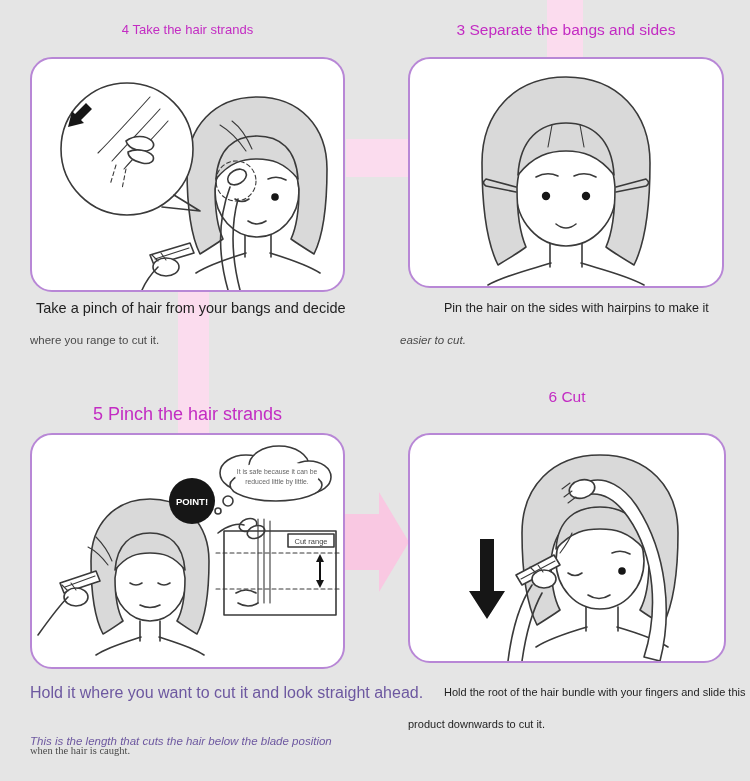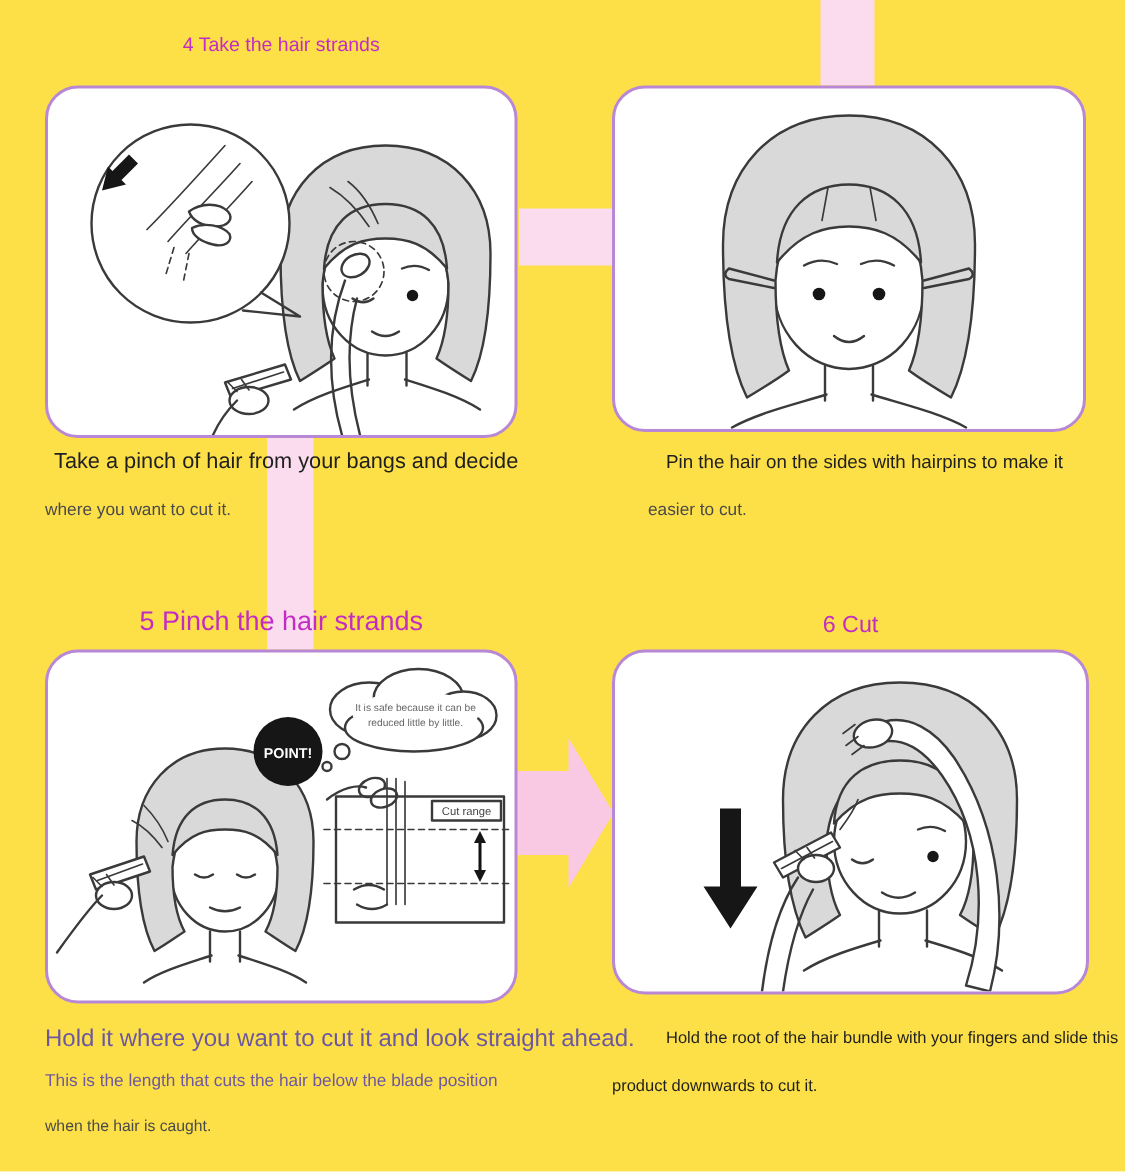--- a/index.html
+++ b/index.html
@@ -1,46 +1,46 @@
 <!DOCTYPE html>
 <html style="--title-magenta: #c32cc3; --panel-border: #b887d6; --connector-pink: #fbdcee; --arrow-pink: #f9c8e2; --hair-gray: #d9d9d9; --caption-dark: #1f1f1f; --caption-gray: #4a4a4a; --caption-purple: #6d58a0;"><head>
 <meta charset="utf-8">
 <style>
   * { margin:0; padding:0; box-sizing:border-box; }
   html,body { background:#fff; font-family:"Liberation Sans", sans-serif; }
-  .page { position:relative; width:750px; height:781px; background:#fde047; overflow:hidden; }
+  .page { position:relative; width:750px; height:781px; background:#e5e5e5; overflow:hidden; }
 
   .connector { position:absolute; background:var(--connector-pink,#fbdcee); z-index:0; }
   #conn-top { left:547px; top:0; width:36px; height:57px; }
   #conn-h   { left:346px; top:139px; width:62px; height:38px; }
   #conn-v   { left:178px; top:292px; width:31px; height:141px; }
   #arrow-right { position:absolute; left:345px; top:488px; width:64px; height:108px; z-index:0; }
 
   .panel { position:absolute; border:2px solid var(--panel-border,#b887d6); border-radius:22px;
            background:#fff; z-index:1; overflow:hidden; }
   #p4 { left:30px;  top:57px;  width:315px; height:235px; }
   #p3 { left:408px; top:57px;  width:316px; height:231px; }
   #p5 { left:30px;  top:433px; width:315px; height:236px; }
   #p6 { left:408px; top:433px; width:318px; height:230px; }
 
   .title { position:absolute; z-index:2; color:var(--title-magenta,#c32cc3);
            text-align:center; white-space:nowrap; }
   #t4 { left:30px;  top:22px;  width:315px; font-size:13px; }
   #t3 { left:408px; top:21px;  width:316px; font-size:15.5px; }
   #t5 { left:30px;  top:404px; width:315px; font-size:18px; }
-  #t6 { left:408px; top:408px; width:318px; font-size:15.5px; }
+  #t6 { left:408px; top:388px; width:318px; font-size:15.5px; }
 
   .cap { position:absolute; z-index:2; white-space:nowrap; }
   #c4a { left:36px;  top:300px; font-size:14.5px; color:var(--caption-dark,#1f1f1f); }
   #c4b { left:30px;  top:334px; font-size:11.5px; color:var(--caption-gray,#4a4a4a); }
   #c3a { left:408px; top:301px; font-size:12.5px; color:var(--caption-dark,#1f1f1f);margin-left:36px; }
-  #c3b { left:432px; top:334px; font-size:11.5px; color:var(--caption-gray,#4a4a4a); }
+  #c3b { left:400px; top:334px; font-size:11.5px; color:var(--caption-gray,#4a4a4a);font-style:italic; }
   #c5a { left:30px;  top:684px; font-size:16px;   color:var(--caption-purple,#6d58a0); }
-  #c5b { left:30px;  top:715px; font-size:11.5px; color:var(--caption-purple,#6d58a0); }
-  #c5c { left:30px;  top:745px; font-size:10.5px; color:var(--caption-gray,#4a4a4a); }
+  #c5b { left:30px;  top:735px; font-size:11.5px; color:var(--caption-purple,#6d58a0);font-style:italic; }
+  #c5c { left:30px;  top:745px; font-size:10.5px; color:var(--caption-gray,#4a4a4a);font-family:Liberation Serif, serif; }
   #c6a { left:408px; top:686px; font-size:11px;   color:var(--caption-dark,#333333);padding-left:36px; }
   #c6b { left:408px; top:718px; font-size:11px;   color:var(--caption-dark,#333333); }
 
   .art { position:absolute; left:0; top:0; width:100%; height:100%; }
   .ln  { fill:none; stroke:#3a3a3a; stroke-width:1.6; stroke-linecap:round; stroke-linejoin:round; }
   .thin{ stroke-width:1.1; }
   .dash{ stroke-dasharray:4 3; }
   .gray{ stroke:#979797; }
   .fw  { fill:#ffffff; stroke:#3a3a3a; stroke-width:1.6; stroke-linejoin:round; }
   .fh  { fill:var(--hair-gray,#d9d9d9); stroke:#3a3a3a; stroke-width:1.6; stroke-linejoin:round; }
@@ -56,20 +56,21 @@
 <div class="page">
 
   <div class="connector" id="conn-top"></div>
   <div class="connector" id="conn-h"></div>
   <div class="connector" id="conn-v"></div>
   <svg id="arrow-right" viewBox="0 0 64 108">
     <path d="M0,26 L34,26 L34,4 L64,54 L34,104 L34,82 L0,82 Z" fill="var(--arrow-pink,#f9c8e2)"></path>
   </svg>
 
   <div class="title" id="t4">4 Take the hair strands</div>
+  <div class="title" id="t3">3 Separate the bangs and sides</div>
   <div class="title" id="t5">5 Pinch the hair strands</div>
   <div class="title" id="t6">6 Cut</div>
 
   <div class="panel" id="p4">
     <svg class="art" viewBox="0 0 311 231">
 
       <g>
         <path class="ln" d="M213,174 L213,198 M239,174 L239,198"></path>
         <path class="ln" d="M214,194 C198,199 178,205 164,214 M238,194 C254,199 274,205 288,214"></path>
         <ellipse class="fw" cx="225" cy="132" rx="42" ry="46"></ellipse>
@@ -214,21 +215,21 @@
         <path class="ln thin" d="M126,138 L120,132 M133,137 L128,130"></path>
         <path class="ln" d="M98,226 C102,194 110,168 122,150 M112,226 C116,198 122,176 132,158"></path>
         <path class="ln thin" d="M150,118 C156,110 160,104 162,98"></path>
       </g>
 
       <path class="fb" d="M70,104 L84,104 L84,156 L95,156 L77,184 L59,156 L70,156 Z"></path>
     </svg>
   </div>
 
   <div class="cap" id="c4a">Take a pinch of hair from your bangs and decide</div>
-  <div class="cap" id="c4b">where you want to cut it.</div>
+  <div class="cap" id="c4b">where you range to cut it.</div>
   <div class="cap" id="c3a">Pin the hair on the sides with hairpins to make it</div>
   <div class="cap" id="c3b">easier to cut.</div>
   <div class="cap" id="c5a">Hold it where you want to cut it and look straight ahead.</div>
   <div class="cap" id="c5b">This is the length that cuts the hair below the blade position</div>
   <div class="cap" id="c5c">when the hair is caught.</div>
   <div class="cap" id="c6a">Hold the root of the hair bundle with your fingers and slide this</div>
   <div class="cap" id="c6b">product downwards to cut it.</div>
 
 </div>
 

